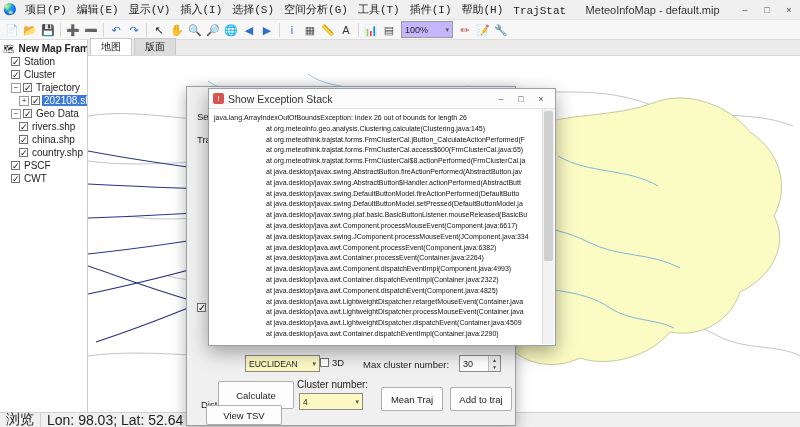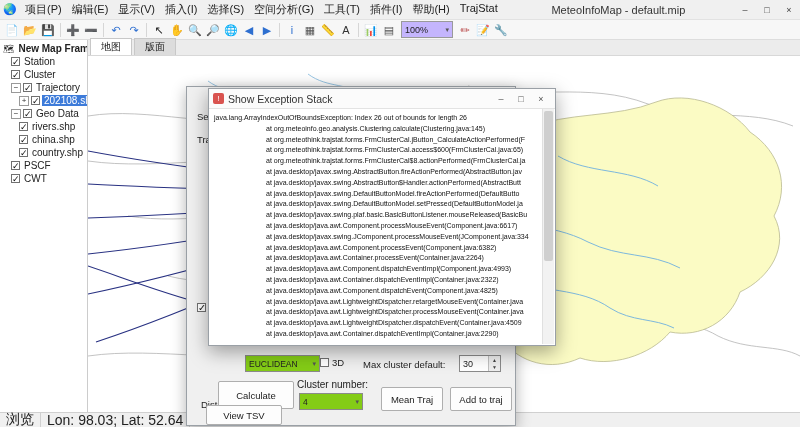--- a/index.html
+++ b/index.html
@@ -3,21 +3,21 @@
 <meta charset="utf-8">
 <style>
   html,body{margin:0;padding:0;}
   body{width:800px;height:427px;position:relative;overflow:hidden;
        font-family:"Liberation Sans",sans-serif;background:#fff;color:#222;}
 
   
   .menubar{position:absolute;top:0;left:0;right:0;height:20px;background:#f0f0f0;
            display:flex;align-items:center;font-size:11px;border-bottom:1px solid #e2e2e2;box-sizing:border-box;}
   .app-icon{width:16px;text-align:center;font-size:11px;margin:0 2px;}
-  .menu-items{display:flex;align-items:flex-start;}
+  .menu-items{display:flex;align-items:flex-end;font-family:Liberation Mono, monospace;}
   .menu-item{padding:0 5px;cursor:default;white-space:nowrap;}
   .win-title{flex:1;text-align:center;font-size:11px;color:#333;white-space:nowrap;overflow:hidden;}
   .win-controls{display:flex;align-items:center;height:100%;}
   .win-btn{width:22px;height:100%;display:flex;align-items:center;justify-content:center;
            font-size:9px;color:#444;}
 
   
   .toolbar{position:absolute;top:20px;left:0;right:0;height:20px;background:#f7f7f7;
            display:flex;align-items:center;border-bottom:1px solid #ddd;box-sizing:border-box;padding-left:3px;}
   .tool{width:18px;height:18px;display:inline-flex;align-items:center;justify-content:center;
@@ -62,21 +62,21 @@
   .status-fill{flex:1;}
 
   
   .cluster-dialog{position:absolute;left:186px;top:86px;width:330px;height:340px;background:#f0f0f0;
                   border:1px solid #9aa0a6;box-shadow:0 4px 14px rgba(0,0,0,.30);z-index:20;box-sizing:border-box;}
   .frag{position:absolute;font-size:9.5px;color:#222;white-space:nowrap;}
   .frag-set{left:10px;top:24px;}
   .frag-traj{left:10px;top:47px;}
   .frag-check{left:10px;top:216px;}
   .c-label{position:absolute;font-size:9.5px;color:#222;white-space:nowrap;}
-  .combo{position:absolute;background:#84cc16;border:1px solid #8a8a8a;display:flex;align-items:center;
+  .combo{position:absolute;background:#fef9c3;border:1px solid #8a8a8a;display:flex;align-items:center;
          justify-content:space-between;font-size:8.5px;padding:0 3px;box-sizing:border-box;}
   .combo .combo-arrow{font-size:7px;color:#555;}
   .spinner{position:absolute;background:#fff;border:1px solid #8a8a8a;display:flex;align-items:stretch;
            font-size:9px;box-sizing:border-box;}
   .spin-val{flex:1;display:flex;align-items:center;padding-left:3px;}
   .spin-arrows{width:11px;display:flex;flex-direction:column;border-left:1px solid #c0c0c0;}
   .spin-btn{flex:1;font-size:5px;display:flex;align-items:center;justify-content:center;color:#444;background:#eee;}
   .btn{position:absolute;background:#fdfdfd;border:1px solid #aeaeae;border-radius:2px;font-size:9.5px;
        display:flex;align-items:center;justify-content:center;box-sizing:border-box;}
   .check-inline{position:absolute;display:flex;align-items:center;gap:3px;font-size:9.5px;}
@@ -244,21 +244,21 @@
 
   <span class="c-label" style="left:14px;top:272px;margin-top:40px;">Distance:</span>
   <div class="combo" style="left:58px;top:268px;width:75px;height:17px;">
     <span>EUCLIDEAN</span>
     <span class="combo-arrow">▾</span>
   </div>
   <div class="check-inline" style="left:133px;top:270px;">
     <span class="cbox"></span>
     <span>3D</span>
   </div>
-  <span class="c-label" style="left:176px;top:272px;">Max cluster default:</span>
+  <span class="c-label" style="left:176px;top:272px;">Max cluster number:</span>
   <div class="spinner" style="left:272px;top:268px;width:42px;height:17px;">
     <span class="spin-val">30</span>
     <span class="spin-arrows">
       <span class="spin-btn">▲</span>
       <span class="spin-btn">▼</span>
     </span>
   </div>
 
   <div class="btn" style="left:19px;top:294px;width:76px;height:28px;margin-left:12px;">Calculate</div>
   <span class="c-label" style="left:110px;top:292px;font-size:10px;">Cluster number:</span>

